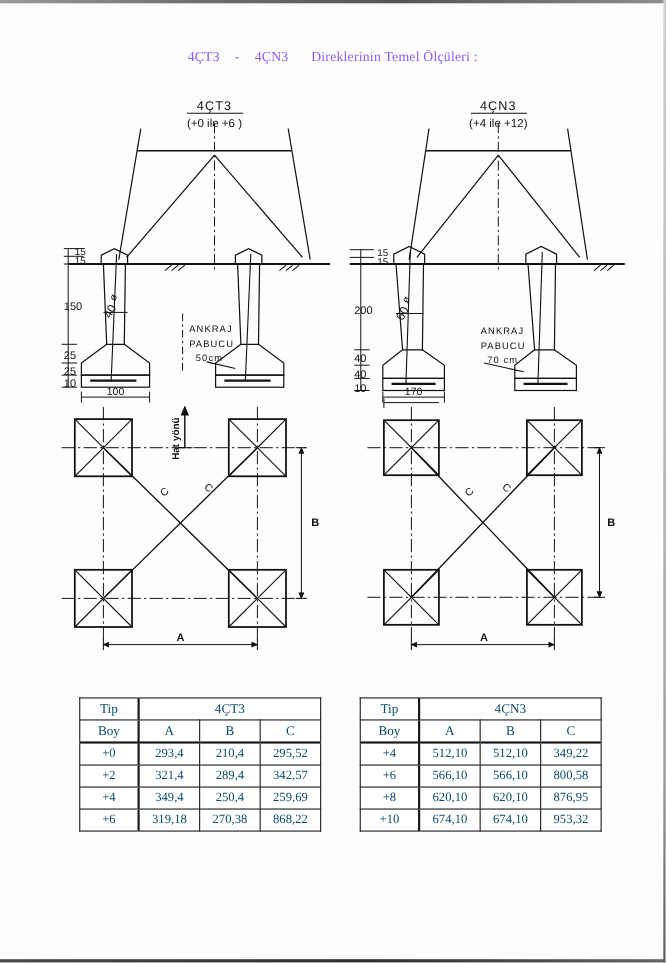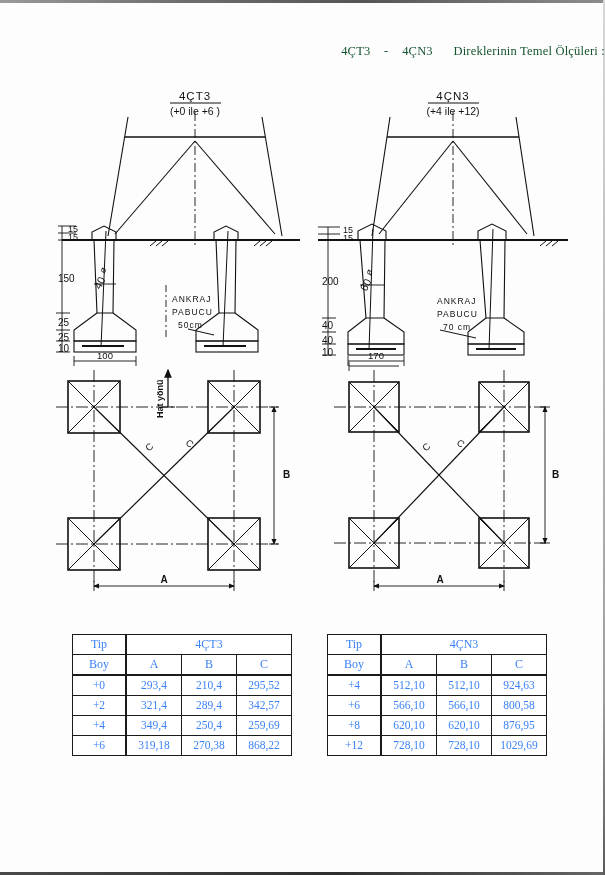--- a/index.html
+++ b/index.html
@@ -5,31 +5,31 @@
   html,body{margin:0;padding:0;background:#8a8a8a;}
   body{font-family:"Liberation Serif",serif;}
   .page{position:relative;width:605px;height:875px;background:#fdfdfd;overflow:hidden;}
   .scan-edge-top{position:absolute;left:0;top:0;width:605px;height:3px;
     background:linear-gradient(90deg,#9a9a9a 0%,#6e6e6e 30%,#555 60%,#8d8d8d 100%);}
   .scan-edge-bottom{position:absolute;left:0;bottom:0;width:605px;height:3px;
     background:linear-gradient(90deg,#4a4a4a 0%,#2e2e2e 55%,#666 100%);}
   .scan-edge-right{position:absolute;right:0;top:0;width:2px;height:875px;
     background:linear-gradient(180deg,#d8d8d8 0%,#9d9d9d 80%,#5a5a5a 100%);}
 
-  .title{position:absolute;left:0;top:44px;width:605px;text-align:right;
-    font-size:12.5px;color:#14532d;letter-spacing:.2px;}
+  .title{position:absolute;left:0;top:44px;width:605px;text-align:center;
+    font-size:12.5px;color:#8b5cf6;letter-spacing:.2px;}
   .title .sp{display:inline-block;width:7px;}
 
   svg.draw{position:absolute;left:0;top:0;width:605px;height:875px;}
   svg.draw text{font-family:"Liberation Sans",sans-serif;fill:#111;}
 
   
   .tbl{position:absolute;border-collapse:collapse;font-family:"Liberation Serif",serif;
     background:#fff;}
-  .tbl td{border:1px solid #1a1a1a;text-align:center;color:#3b82f6;
+  .tbl td{border:1px solid #1a1a1a;text-align:center;color:#0c4a6e;
     font-size:11.5px;padding:0;height:19px;line-height:19px;}
   .tbl-left{left:72px;top:634px;}
   .tbl-right{left:327px;top:634px;}
   .tbl td.tip{width:52px;}
   .tbl td.val{width:54px;}
   .tbl td.head{font-size:12px;}
   .tbl .thick-b{border-bottom-width:2px;}
   .tbl .thick-r{border-right-width:2px;}
 </style>
 </head>
@@ -360,36 +360,36 @@
       <tr>
         <td class="tip head thick-r thick-b">Boy</td>
         <td class="val head thick-b">A</td>
         <td class="val head thick-b">B</td>
         <td class="val head thick-b">C</td>
       </tr>
       <tr>
         <td class="tip thick-r">+4</td>
         <td class="val">512,10</td>
         <td class="val">512,10</td>
-        <td class="val">924,63</td>
+        <td class="val">349,22</td>
       </tr>
       <tr>
         <td class="tip thick-r">+6</td>
         <td class="val">566,10</td>
         <td class="val">566,10</td>
         <td class="val">800,58</td>
       </tr>
       <tr>
         <td class="tip thick-r">+8</td>
         <td class="val">620,10</td>
         <td class="val">620,10</td>
         <td class="val">876,95</td>
       </tr>
       <tr>
-        <td class="tip thick-r">+12</td>
-        <td class="val">728,10</td>
-        <td class="val">728,10</td>
-        <td class="val">1029,69</td>
+        <td class="tip thick-r">+10</td>
+        <td class="val">674,10</td>
+        <td class="val">674,10</td>
+        <td class="val">953,32</td>
       </tr>
     </tbody>
   </table>
 
 </div>
 
 </body></html>

